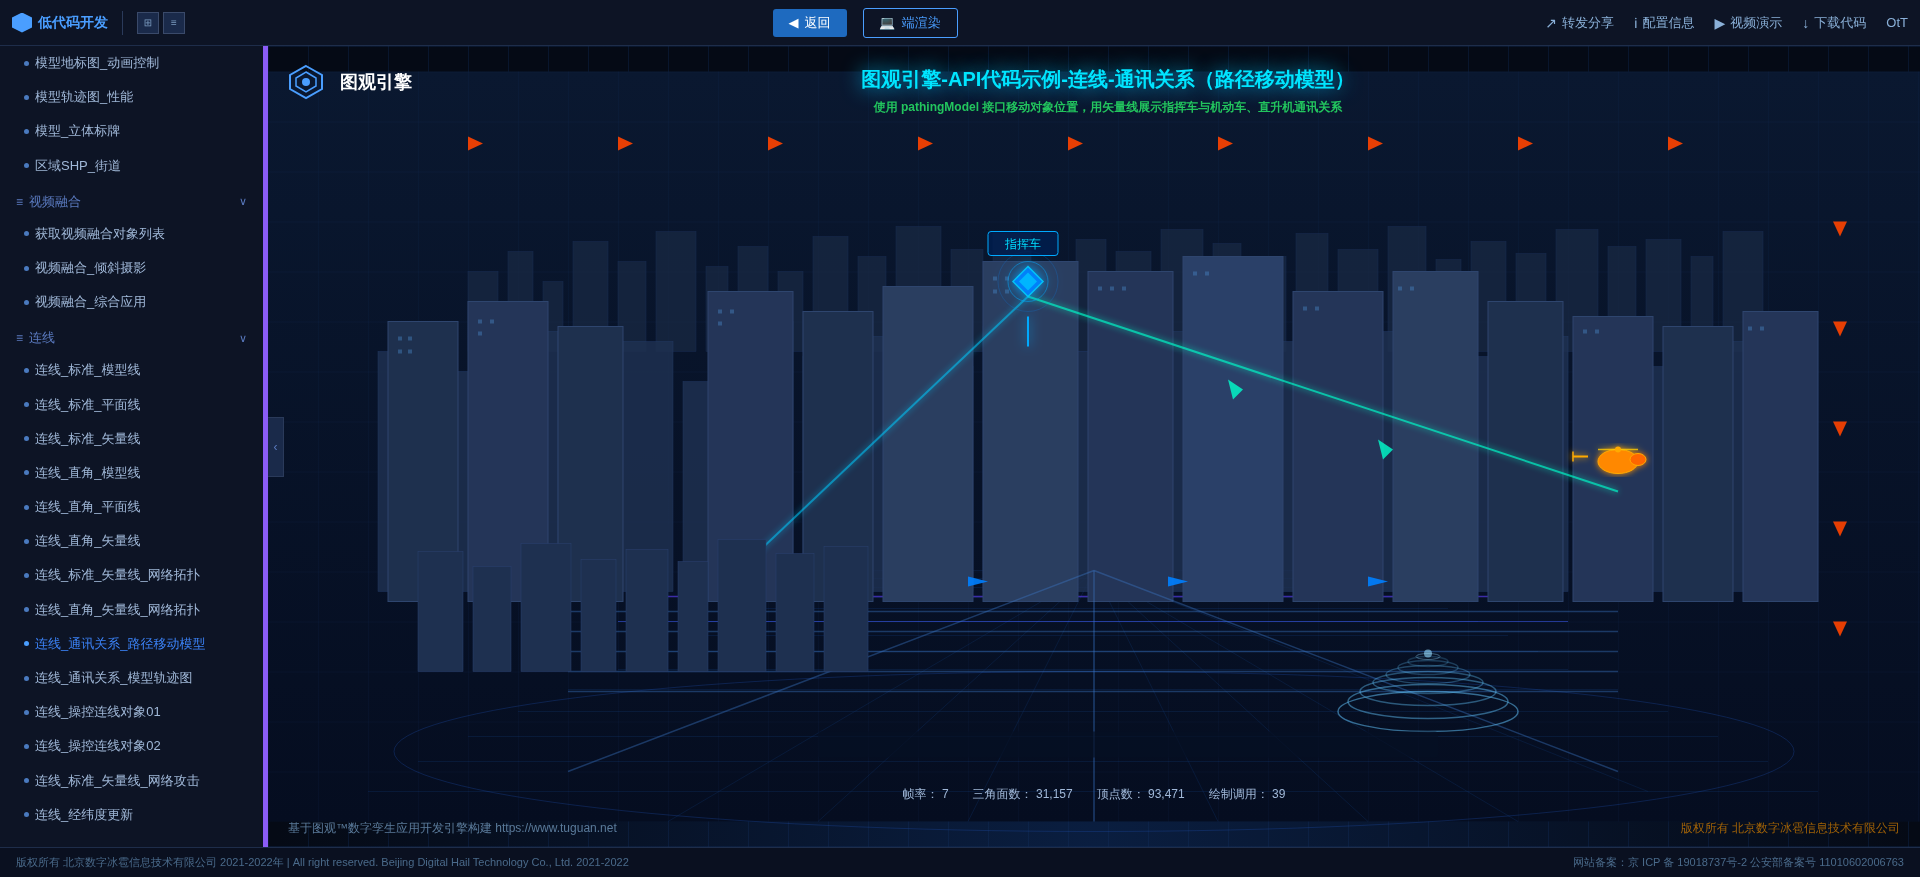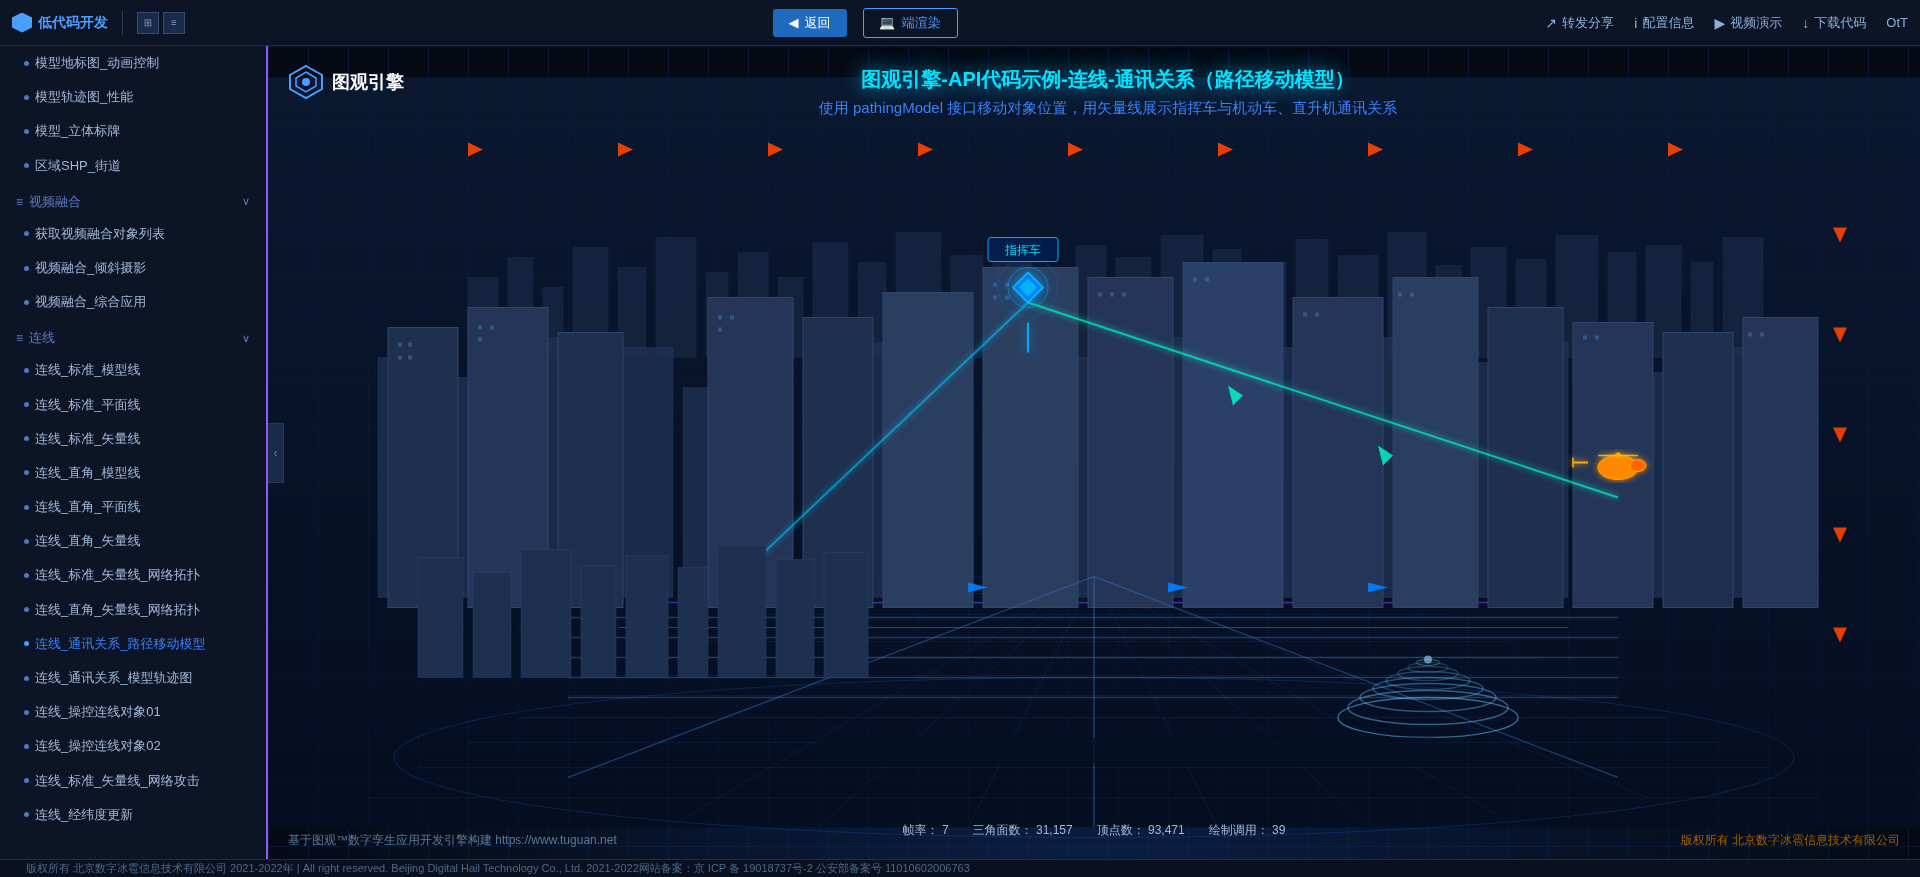--- a/index.html
+++ b/index.html
@@ -83,21 +83,21 @@
     .main-content {
       display: flex;
       flex: 1;
       overflow: hidden;
     }
 
     
     .sidebar {
       width: 268px;
       background: #0d1425;
-      border-right: 2px solid #8b5cf6;
+      border-right: 5px solid #8b5cf6;
       overflow-y: auto;
       flex-shrink: 0;
     }
     .sidebar::-webkit-scrollbar { width: 4px; }
     .sidebar::-webkit-scrollbar-track { background: #0d1425; }
     .sidebar::-webkit-scrollbar-thumb { background: #2a3a5a; }
 
     .sidebar-item {
       padding: 8px 16px 8px 24px;
       color: #a0b8d8;
@@ -153,45 +153,46 @@
       padding-left: 28px;
     }
     .scene-title-main {
       color: #00e5ff;
       font-size: 20px;
       font-weight: bold;
       text-shadow: 0 0 20px rgba(0,200,255,0.8);
       margin-bottom: 6px;
     }
     .scene-title-sub {
-      color: #3b82f6;
-      font-size: 15px;
+      color: #22c55e;
+      font-size: 12px;
+      font-weight: bold;
     }
 
     
     .logo-watermark {
       position: absolute;
       top: 18px;
       left: 20px;
-      display: flex; align-items: center; gap: 8px;
+      display: flex; align-items: center; gap: 16px;
     }
     .logo-watermark-icon {
       width: 36px; height: 36px;
       display: flex; align-items: center; justify-content: center;
     }
     .logo-watermark-text {
       color: white;
       font-size: 18px;
       font-weight: bold;
     }
 
     
     .stats-bar {
       position: absolute;
-      bottom: 20px;
+      bottom: 44px;
       left: 50%;
       transform: translateX(-50%);
       color: #a0b8d8;
       font-size: 12px;
       display: flex; gap: 24px;
     }
 
     
     .bottom-attr {
       position: absolute;
@@ -221,25 +222,25 @@
       border-left: none;
       display: flex; align-items: center; justify-content: center;
       cursor: pointer;
       color: #5a7abf;
       font-size: 12px;
       z-index: 10;
     }
 
     
     .footer {
-      height: 18px;
+      height: 30px;
       background: #0a1020;
       border-top: 1px solid #1e2d4a;
-      display: flex; align-items: center; 
-      padding: 0 26px;
+      display: flex; align-items: center; justify-content: space-between;
+      padding: 0 16px;
       flex-shrink: 0;
     }
     .footer-left { color: #4a6a8a; font-size: 11px; }
     .footer-right { color: #4a6a8a; font-size: 11px; }
 
     
     .city-svg {
       position: absolute;
       inset: 0;
       width: 100%;

